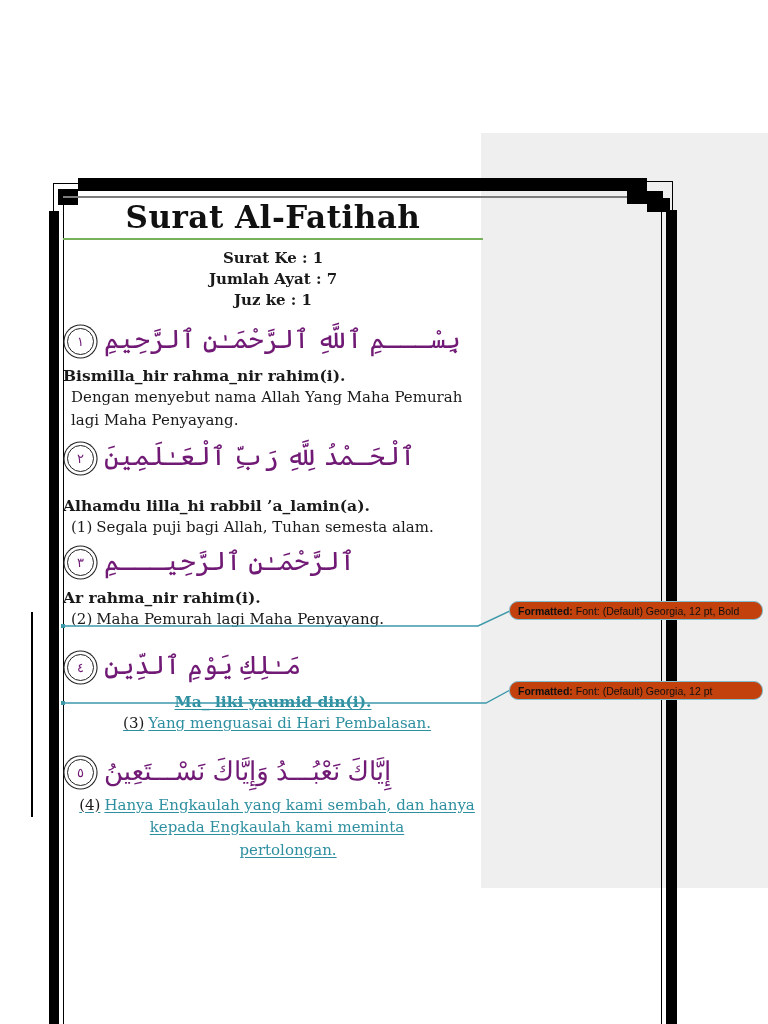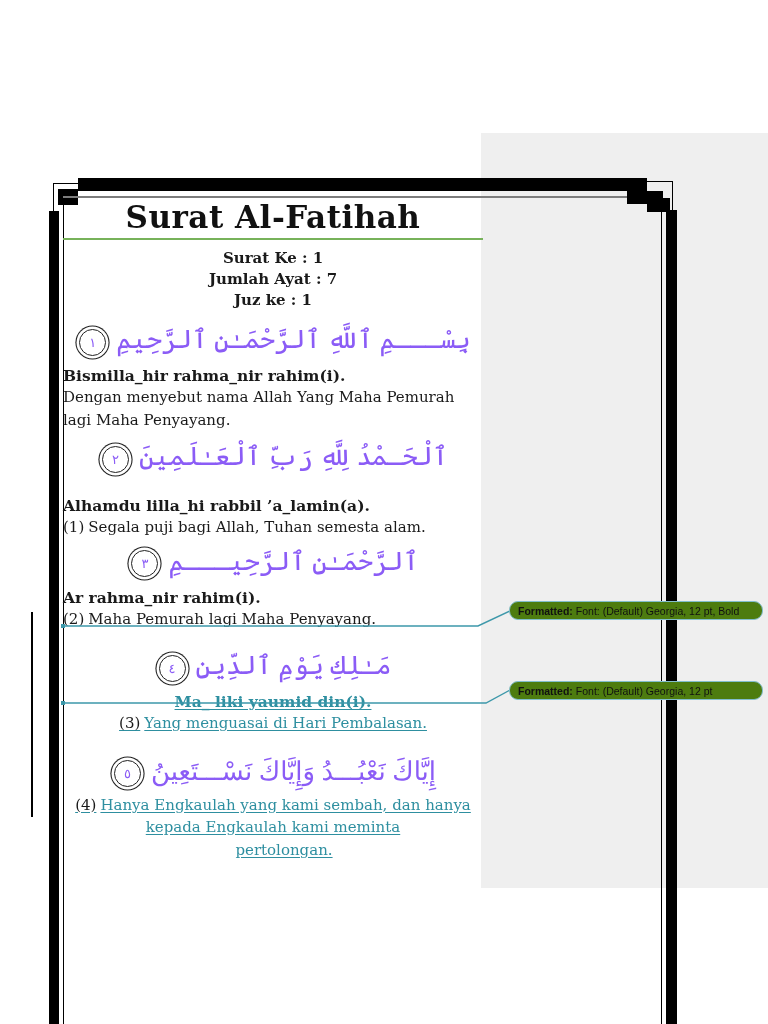--- a/index.html
+++ b/index.html
@@ -11,37 +11,37 @@
 
   
   .frame{position:absolute;background:#000;z-index:2;}
   .frame.gray{background:#7d7d7d;}
 
   
   .column{position:absolute;left:63px;top:197px;width:420px;z-index:3;color:#1a1a1a;}
   .title{margin-top:2px;text-align:center;font-size:31px;font-weight:bold;line-height:36px;letter-spacing:.5px;color:#111;}
   .green-rule{margin-top:3px;height:2px;background:#77b25a;border:0;}
   .meta{margin-top:8px;text-align:center;font-weight:bold;font-size:15px;line-height:21px;color:#1a1a1a;}
-  .arabic-row{direction:rtl;text-align:center;font-family:Liberation Serif, serif;font-size:26px;line-height:45px;color:#8b5cf6;white-space:nowrap;}
+  .arabic-row{direction:rtl;text-align:left;font-family:Liberation Sans, sans-serif;font-size:26px;line-height:45px;color:#701a75;white-space:nowrap;}
   .ayah-circle{display:inline-flex;align-items:center;justify-content:center;width:25px;height:25px;border:1.4px solid #222;border-radius:50%;box-shadow:0 0 0 2.5px #fff,0 0 0 3.6px #222;font-size:13px;margin:0 10px 0 4px;vertical-align:middle;background:#fff;}
   .translit{font-weight:bold;font-size:15.5px;line-height:21px;margin-top:3px;}
-  .translation{font-size:15px;line-height:22.5px;}
+  .translation{font-size:15px;line-height:22.5px;padding-left:8px;}
   .teal{color:#2e8fa0;text-decoration:underline;text-underline-offset:2px;text-align:center;}
   .num{color:#1a1a1a;text-decoration:none;margin-right:4px;}
   .indent{margin-left:22px;}
   .mt6{margin-top:6px;} .mt4{margin-top:4px;} .mt3{margin-top:3px;} .mt2{margin-top:16px;}
 
   
   .change-bar{position:absolute;left:31px;top:612px;width:2px;height:205px;background:#000;z-index:3;}
 
   
   #leaders{position:absolute;left:0;top:0;z-index:4;pointer-events:none;}
 
   
-  .callout{position:absolute;left:509px;width:254px;height:19px;box-sizing:border-box;background:#4d7c0f;border:1px solid #82becd;border-radius:9px;display:flex;align-items:center;padding:0 8px;font-family:"Liberation Sans","DejaVu Sans",sans-serif;font-size:10.5px;color:#111;z-index:5;white-space:nowrap;overflow:hidden;}
+  .callout{position:absolute;left:509px;width:254px;height:19px;box-sizing:border-box;background:#c2410c;border:1px solid #82becd;border-radius:9px;display:flex;align-items:center;padding:0 8px;font-family:"Liberation Sans","DejaVu Sans",sans-serif;font-size:10.5px;color:#111;z-index:5;white-space:nowrap;overflow:hidden;}
   .callout b{margin-right:3px;}
   .co1{top:601px;} .co2{top:681px;}
 </style>
 </head>
 <body>
 
 <div id="canvas">
 
   <div class="markup-area"></div>
 

